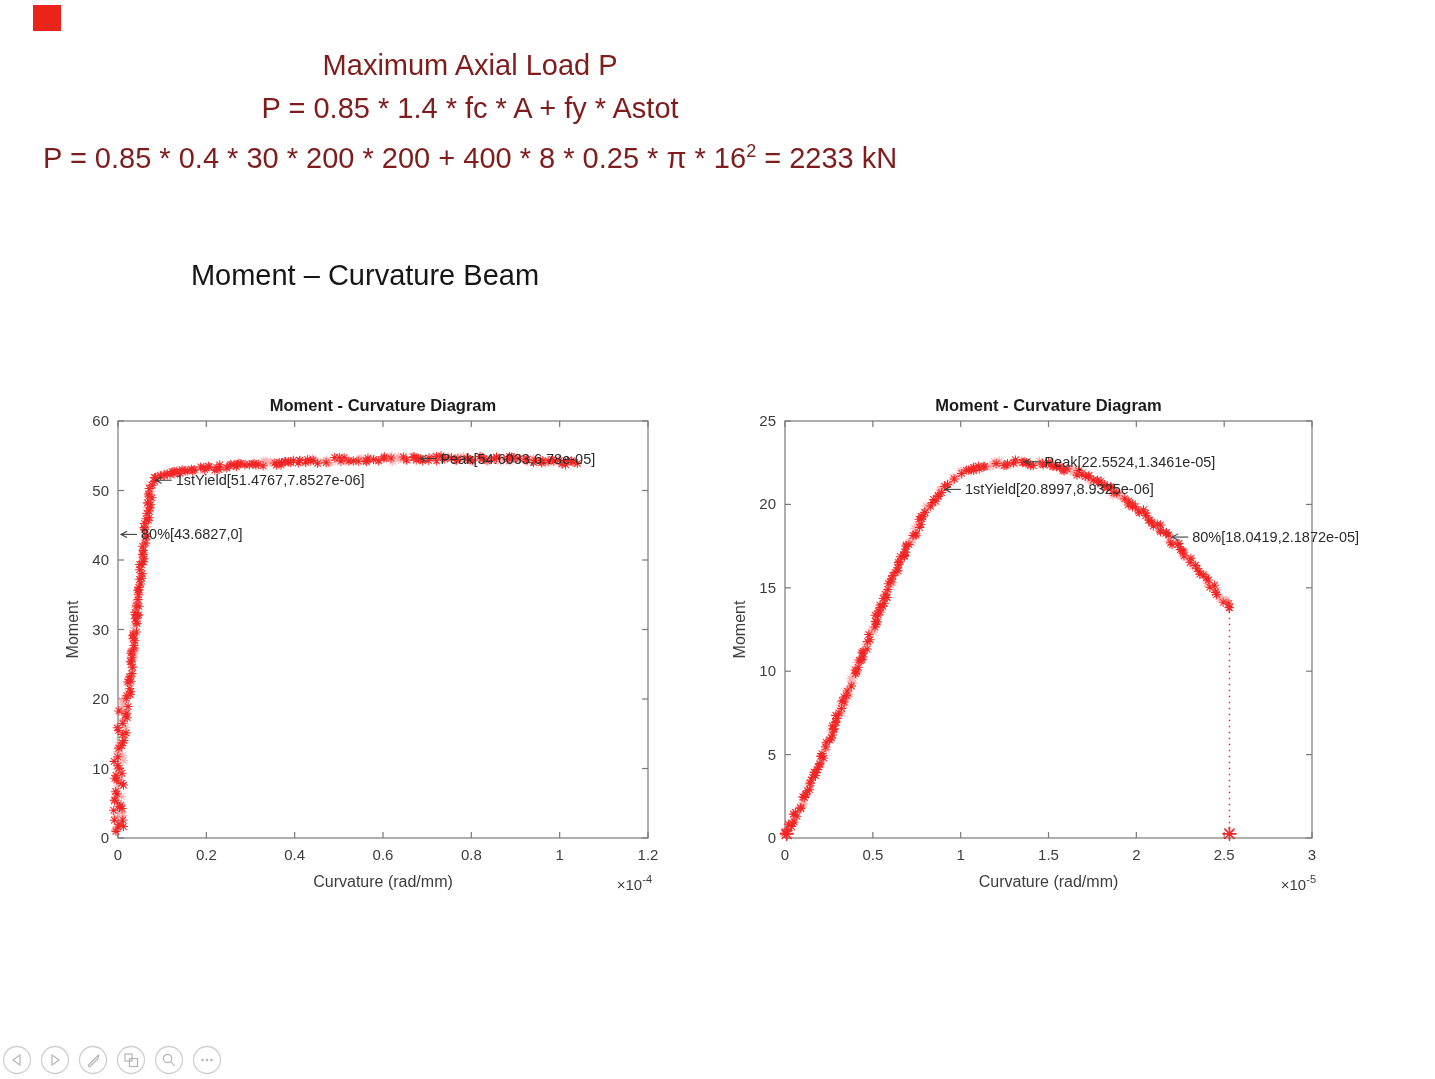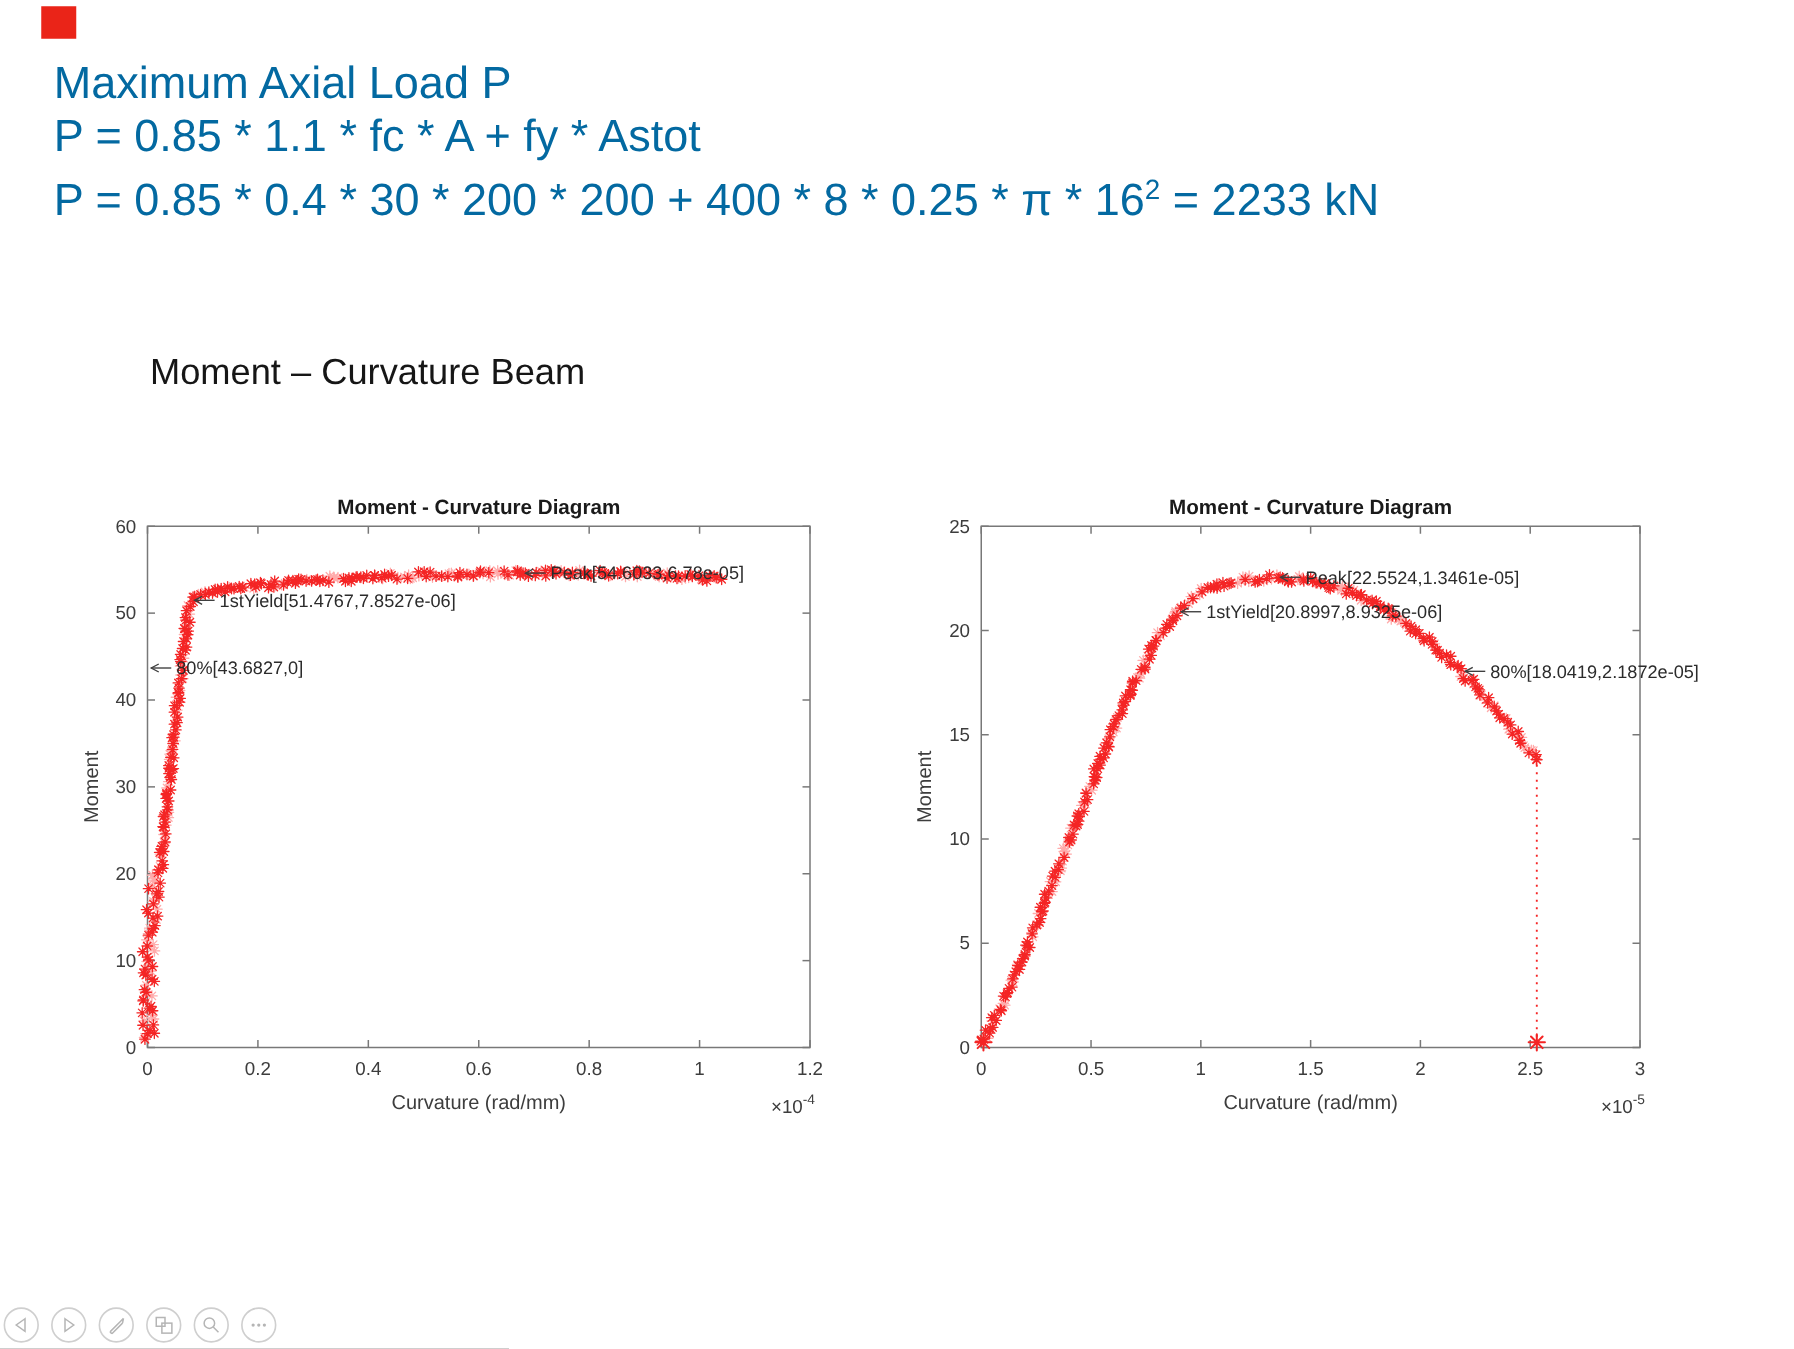--- a/index.html
+++ b/index.html
@@ -1,24 +1,24 @@
 <!DOCTYPE html>
 <html><head>
 <meta charset="utf-8">
 <style>
   html,body{margin:0;padding:0;background:#888;}
   .slide{
     position:relative;width:1435px;height:1079px;background:#ffffff;
     font-family:"Liberation Sans", sans-serif;overflow:hidden;
   }
   .red-marker{position:absolute;left:33px;top:5px;width:28px;height:26px;}
-  .header-block{position:absolute;left:43px;top:44px;color:#0369a1;
-    font-size:36px;line-height:43px;white-space:nowrap;}
+  .header-block{position:absolute;left:43px;top:44px;color:#7f1d1d;
+    font-size:29px;line-height:43px;white-space:nowrap;text-align:center;}
   .header-block sup{font-size:0.62em;}
-  .sec-heading{position:absolute;color:#161616;font-size:29px;line-height:43px;text-align:left;white-space:nowrap;margin-top:23px;}
+  .sec-heading{position:absolute;color:#161616;font-size:29px;line-height:43px;text-align:center;white-space:nowrap;}
   .sec-heading.beam{left:120px;top:254px;width:490px;}
   .sec-heading.column{left:820px;top:254px;width:475px;}
   .chart-wrap{position:absolute;width:700px;height:520px;}
   .chart-wrap.left{left:40px;top:390px;width:660px;}
   .chart-wrap.right{left:720px;top:390px;}
   .chart-wrap svg{position:absolute;left:0;top:0;}
   .ax-tick{font:15px "Liberation Sans", sans-serif;fill:#3d3d3d;}
   .ax-title{font:bold 16.5px "Liberation Sans", sans-serif;fill:#1a1a1a;}
   .ax-label{font:16px "Liberation Sans", sans-serif;fill:#3d3d3d;}
   .ax-exp{font:15px "Liberation Sans", sans-serif;fill:#3d3d3d;}
@@ -27,21 +27,21 @@
 </style>
 </head>
 <body>
 
 <div class="slide">
 
   <div class="red-marker" style="background: rgb(234, 36, 24);"></div>
 
   <div class="header-block">
     <div>Maximum Axial Load P</div>
-    <div>P = 0.85 * 1.1 * fc * A + fy * Astot</div>
+    <div>P = 0.85 * 1.4 * fc * A + fy * Astot</div>
     <div><span>P = 0.85 * 0.4 * 30 * 200 * 200 + 400 * 8 * 0.25 * π * 16</span><sup>2</sup><span> = 2233 kN</span></div>
   </div>
 
   <div class="sec-heading beam">
     <div>Moment – Curvature Beam</div>
   </div>
 
   <div class="chart-wrap left">
     <svg id="chart0" width="660" height="520" viewBox="0 0 660 520">
         <defs>

